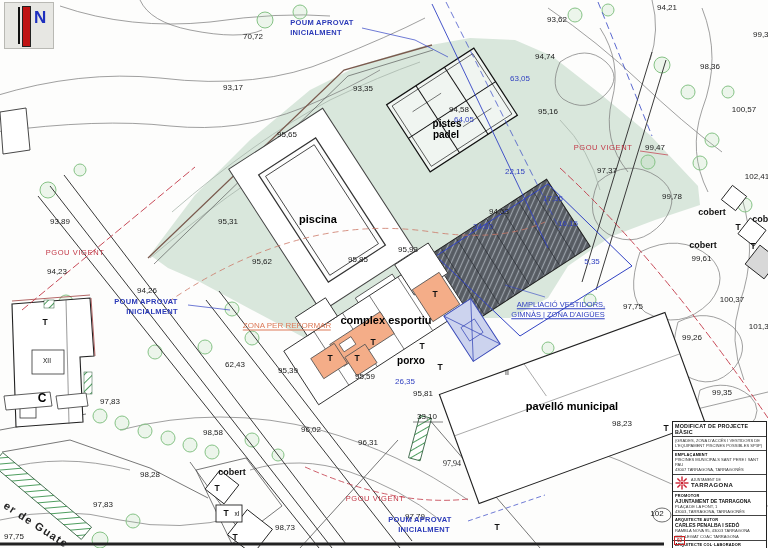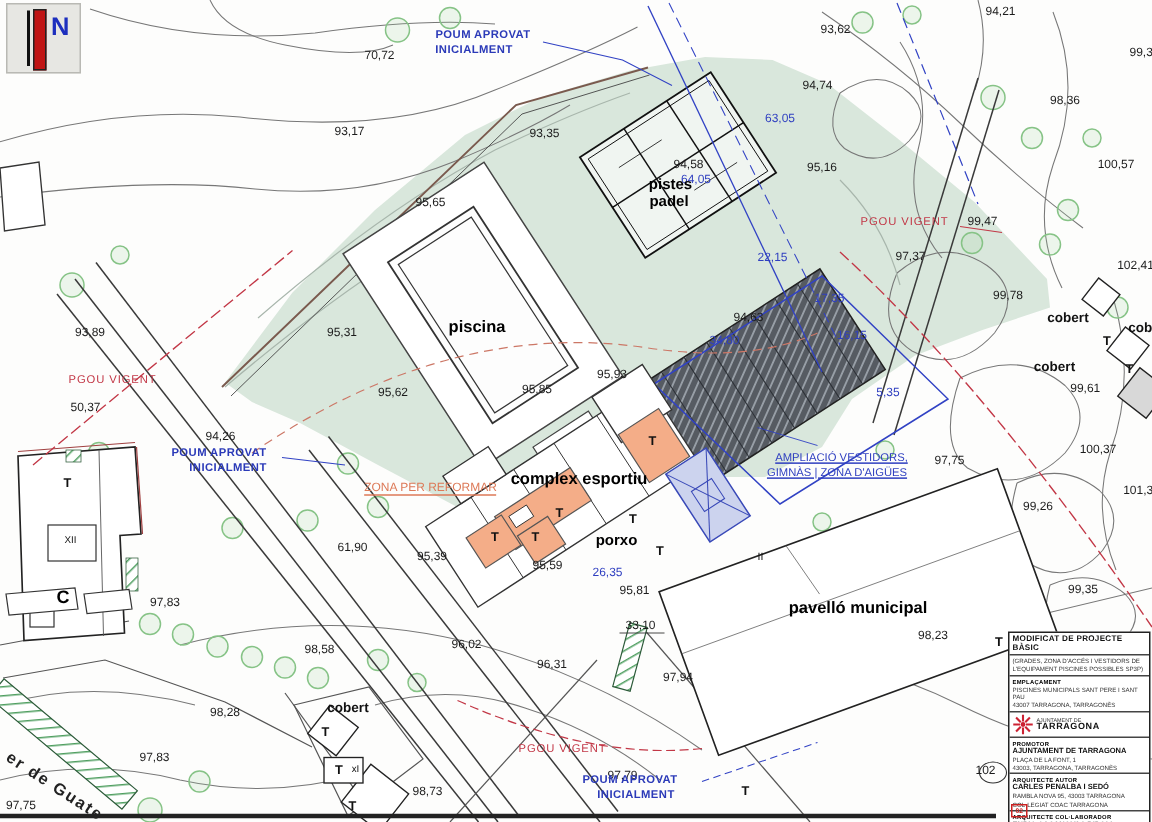--- a/index.html
+++ b/index.html
@@ -293,49 +293,49 @@
       <span class="elev" style="left: 545px; top: 57px; transform: translate(-50%, -50%);">94,74</span>
       <span class="elev" style="left: 548px; top: 112px; transform: translate(-50%, -50%);">95,16</span>
       <span class="elev" style="left: 667px; top: 8px; transform: translate(-50%, -50%);">94,21</span>
       <span class="elev" style="left: 710px; top: 67px; transform: translate(-50%, -50%);">98,36</span>
       <span class="elev" style="left: 763px; top: 35px; transform: translate(-50%, -50%);">99,31</span>
       <span class="elev" style="left: 744px; top: 110px; transform: translate(-50%, -50%);">100,57</span>
       <span class="elev" style="left: 655px; top: 148px; transform: translate(-50%, -50%);">99,47</span>
       <span class="elev" style="left: 607px; top: 171px; transform: translate(-50%, -50%);">97,37</span>
       <span class="elev" style="left: 757px; top: 177px; transform: translate(-50%, -50%);">102,41</span>
       <span class="elev" style="left: 672px; top: 197px; transform: translate(-50%, -50%);">99,78</span>
-      <span class="elev" style="left: 705px; top: 259px; transform: translate(-50%, -50%); padding-left: 37px;">99,61</span>
+      <span class="elev" style="left: 683px; top: 259px; transform: translate(-50%, -50%); padding-left: 37px;">99,61</span>
       <span class="elev" style="left: 732px; top: 300px; transform: translate(-50%, -50%);">100,37</span>
       <span class="elev" style="left: 692px; top: 338px; transform: translate(-50%, -50%);">99,26</span>
       <span class="elev" style="left: 761px; top: 327px; transform: translate(-50%, -50%);">101,31</span>
       <span class="elev" style="left: 722px; top: 393px; transform: translate(-50%, -50%);">99,35</span>
       <span class="elev" style="left: 622px; top: 424px; transform: translate(-50%, -50%);">98,23</span>
       <span class="elev" style="left: 633px; top: 307px; transform: translate(-50%, -50%);">97,75</span>
       <span class="elev" style="left: 228px; top: 222px; transform: translate(-50%, -50%);">95,31</span>
       <span class="elev" style="left: 262px; top: 262px; transform: translate(-50%, -50%);">95,62</span>
       <span class="elev" style="left: 358px; top: 260px; transform: translate(-50%, -50%);">95,85</span>
       <span class="elev" style="left: 408px; top: 250px; transform: translate(-50%, -50%);">95,93</span>
       <span class="elev" style="left: 499px; top: 212px; transform: translate(-50%, -50%);">94,63</span>
       <span class="elev" style="left: 459px; top: 110px; transform: translate(-50%, -50%);">94,58</span>
       <span class="elev" style="left: 60px; top: 222px; transform: translate(-50%, -50%);">93,89</span>
-      <span class="elev" style="left: 57px; top: 272px; transform: translate(-50%, -50%);">50,37</span>
+      <span class="elev" style="left: 57px; top: 272px; transform: translate(-50%, -50%);">94,23</span>
       <span class="elev" style="left: 147px; top: 291px; transform: translate(-50%, -50%);">94,26</span>
-      <span class="elev" style="left: 235px; top: 365px; transform: translate(-50%, -50%);">61,90</span>
+      <span class="elev" style="left: 235px; top: 365px; transform: translate(-50%, -50%);">62,43</span>
       <span class="elev" style="left: 288px; top: 371px; transform: translate(-50%, -50%);">95,39</span>
       <span class="elev" style="left: 110px; top: 402px; transform: translate(-50%, -50%);">97,83</span>
       <span class="elev" style="left: 213px; top: 433px; transform: translate(-50%, -50%);">98,58</span>
       <span class="elev" style="left: 150px; top: 475px; transform: translate(-50%, -50%);">98,28</span>
       <span class="elev" style="left: 103px; top: 505px; transform: translate(-50%, -50%);">97,83</span>
       <span class="elev" style="left: 14px; top: 537px; transform: translate(-50%, -50%);">97,75</span>
       <span class="elev" style="left: 365px; top: 377px; transform: translate(-50%, -50%);">95,59</span>
       <span class="elev" style="left: 423px; top: 394px; transform: translate(-50%, -50%);">95,81</span>
       <span class="elev" style="left: 427px; top: 417px; transform: translate(-50%, -50%);">33,10</span>
       <span class="elev" style="left: 311px; top: 430px; transform: translate(-50%, -50%);">96,02</span>
       <span class="elev" style="left: 368px; top: 443px; transform: translate(-50%, -50%);">96,31</span>
-      <span class="elev" style="left: 452px; top: 452px; transform: translate(-50%, -50%);">97,94</span>
+      <span class="elev" style="left: 452px; top: 464px; transform: translate(-50%, -50%); font-family: Liberation Serif, serif;">97,94</span>
       <span class="elev" style="left: 415px; top: 517px; transform: translate(-50%, -50%);">97,79</span>
       <span class="elev" style="left: 285px; top: 528px; transform: translate(-50%, -50%);">98,73</span>
       <span class="elev" style="left: 657px; top: 514px; transform: translate(-50%, -50%);">102</span>
       <span class="dim" style="left: 520px; top: 79px; transform: translate(-50%, -50%);">63,05</span>
       <span class="dim" style="left: 464px; top: 120px; transform: translate(-50%, -50%);">64,05</span>
       <span class="dim" style="left: 515px; top: 172px; transform: translate(-50%, -50%);">22,15</span>
       <span class="dim" style="left: 483px; top: 227px; transform: translate(-50%, -50%);">34,80</span>
       <span class="dim" style="left: 553px; top: 199px; transform: translate(-50%, -50%);">17,35</span>
       <span class="dim" style="left: 568px; top: 224px; transform: translate(-50%, -50%);">16,15</span>
       <span class="dim" style="left: 592px; top: 262px; transform: translate(-50%, -50%);">5,35</span>

